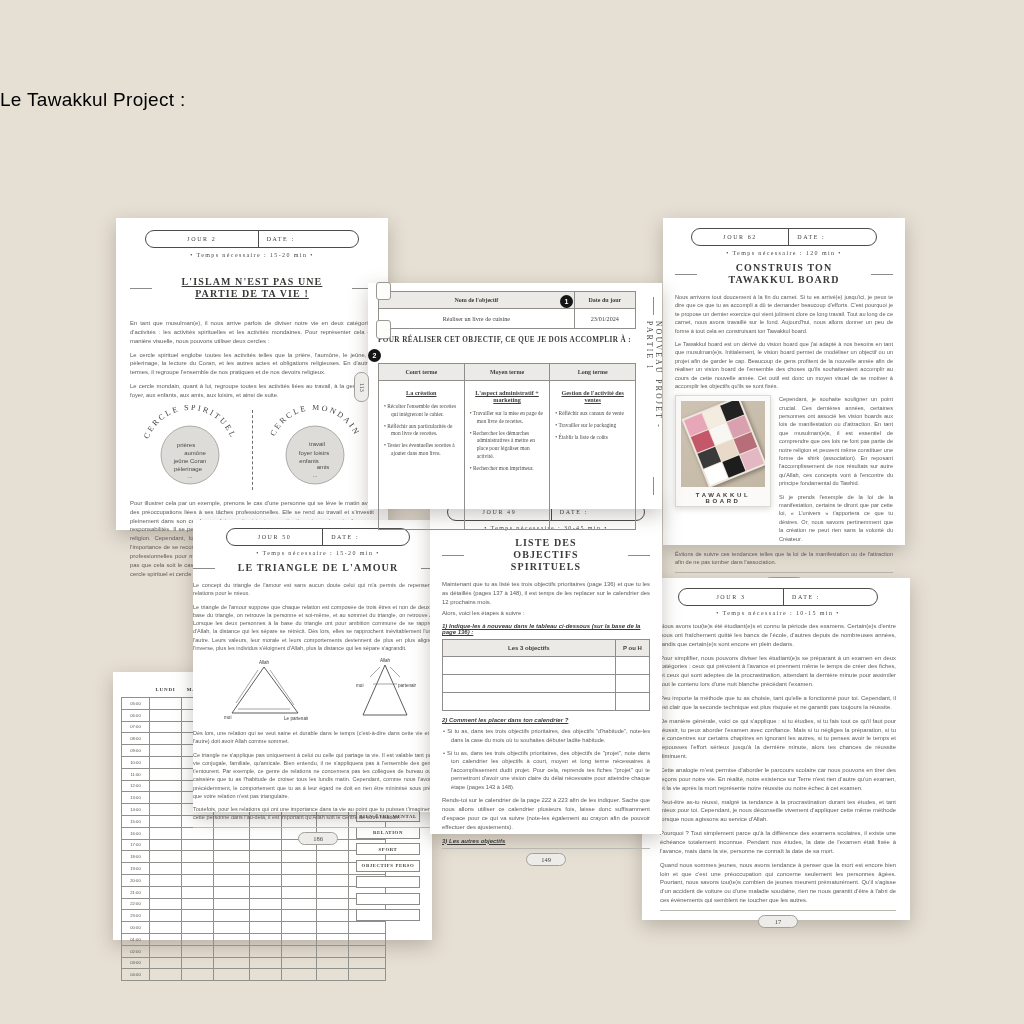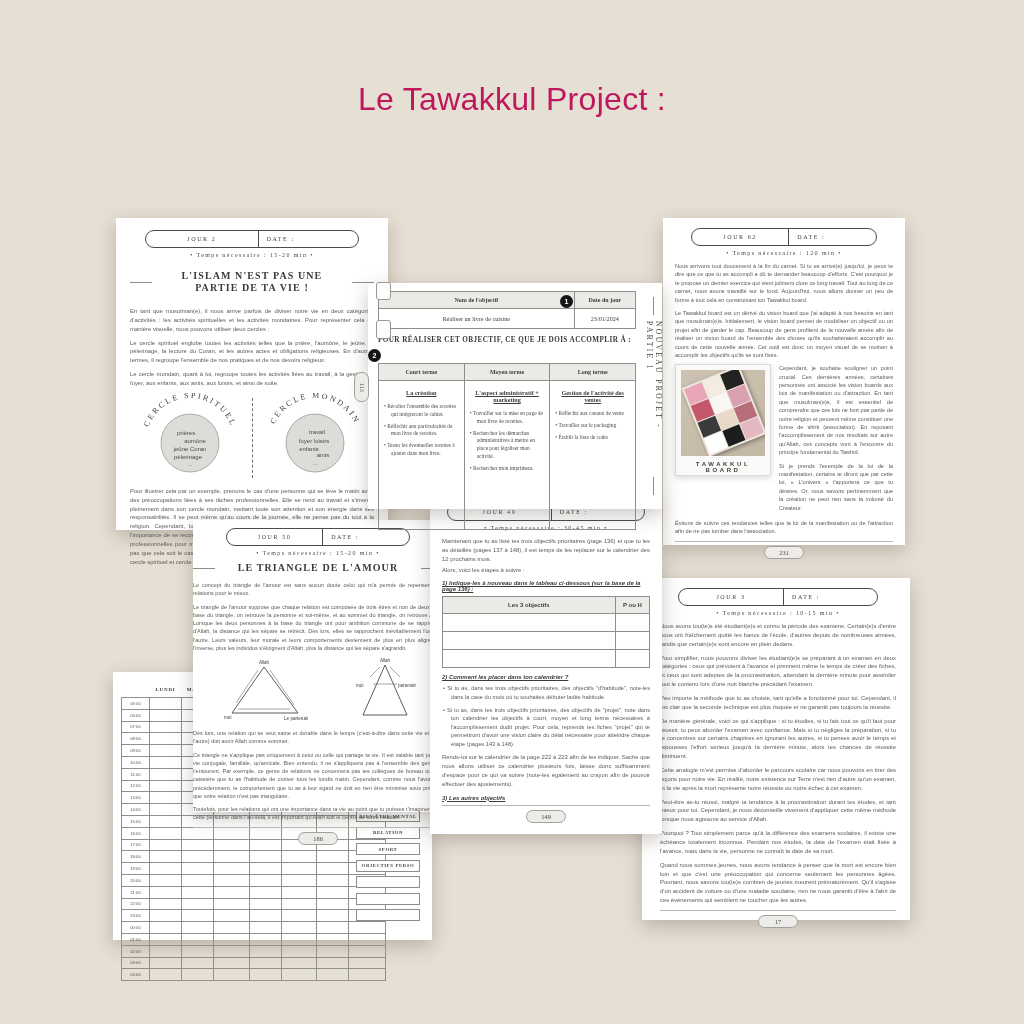--- a/index.html
+++ b/index.html
@@ -1,21 +1,21 @@
 <!DOCTYPE html>
 <html><head>
 <meta charset="utf-8">
 <style>
   html,body{margin:0;padding:0;}
   body{width:1024px;height:1024px;position:relative;overflow:hidden;
        font-family:"Liberation Sans",sans-serif;background:#e6dfd4;}
 
   
-  .poster-title{position:absolute;top:80px;left:0;right:0;text-align:center;
-    font-size:32px;line-height:39px;color:#be185d;letter-spacing:.3px;font-weight:400;}
+  .poster-title{position:absolute;top:80px;left:0;right:0;
+    font-size:19px;line-height:39px;color:#000000;letter-spacing:.3px;font-weight:400;}
 
   
   .page{position:absolute;background:#fff;box-shadow:0 6px 18px rgba(70,58,45,.28);box-sizing:border-box;}
 
   .pill-head{display:flex;border:1px solid #4c4c4a;border-radius:10px;height:16px;
     margin:0 auto;overflow:hidden;background:#fff;}
   .ph-day,.ph-date{font-family:"Liberation Serif",serif;font-size:6px;letter-spacing:1.6px;
     color:#3f3f3d;display:flex;align-items:center;}
   .ph-day{width:55%;justify-content:center;border-right:1px solid #4c4c4a;}
   .ph-date{padding-left:8px;width:45%;}
@@ -115,21 +115,21 @@
 </div>
 
 <div class="page" id="pageA" style="left:116px;top:218px;width:272px;height:312px;z-index:2;padding:12px 14px;">
   <div class="pill-head" style="width:212px;">
     <span class="ph-day">JOUR 2</span>
     <span class="ph-date">DATE :</span>
   </div>
   <div class="temps">• Temps nécessaire : 15-20 min •</div>
   <div class="doc-title">
     <span class="dash"></span>
-    <h2 style="max-width:150px;margin:6px auto;">L'ISLAM N'EST PAS UNE PARTIE DE TA VIE !</h2>
+    <h2 style="max-width:150px;margin:12px auto;text-decoration:underline;">L'ISLAM N'EST PAS UNE PARTIE DE TA VIE !</h2>
     <span class="dash"></span>
   </div>
   <p class="body">En tant que musulman(e), il nous arrive parfois de diviser notre vie en deux catégories d'activités : les activités spirituelles et les activités mondaines. Pour représenter cela de manière visuelle, nous pouvons utiliser deux cercles :</p>
   <p class="body">Le cercle spirituel englobe toutes les activités telles que la prière, l'aumône, le jeûne, le pèlerinage, la lecture du Coran, et les autres actes et obligations religieuses. En d'autres termes, il regroupe l'ensemble de nos pratiques et de nos devoirs religieux.</p>
   <p class="body">Le cercle mondain, quant à lui, regroupe toutes les activités liées au travail, à la gestion du foyer, aux enfants, aux amis, aux loisirs, et ainsi de suite.</p>
   <div class="circles-row">
     <svg width="112" height="90" viewBox="0 0 112 90">
       <circle cx="56" cy="50" r="29" fill="#dddcd8" stroke="#8f8e8a" stroke-width="0.7"></circle>
       <path id="arc1" d="M 14,62 A 44,44 0 1 1 98,62" fill="none"></path>
       <text class="arc-text"><textPath href="#arc1" startOffset="50%" text-anchor="middle">CERCLE SPIRITUEL</textPath></text>
@@ -217,20 +217,25 @@
     <span class="vline"></span>
   </div>
 </div>
 
 <div class="page" id="pageC" style="left:663px;top:218px;width:242px;height:327px;z-index:2;padding:10px 12px;">
   <div class="pill-head" style="width:184px;">
     <span class="ph-day">JOUR 62</span>
     <span class="ph-date">DATE :</span>
   </div>
   <div class="temps">• Temps nécessaire : 120 min •</div>
+  <div class="doc-title">
+    <span class="dash"></span>
+    <h2 style="max-width:130px;margin:0 auto;">CONSTRUIS TON TAWAKKUL BOARD</h2>
+    <span class="dash"></span>
+  </div>
   <p class="body" style="font-size:5.6px;">Nous arrivons tout doucement à la fin du carnet. Si tu es arrivé(e) jusqu'ici, je peux te dire que ce que tu as accompli a dû te demander beaucoup d'efforts. C'est pourquoi je te propose un dernier exercice qui vient joliment clore ce long travail. Tout au long de ce carnet, nous avons travaillé sur le fond. Aujourd'hui, nous allons donner un peu de forme à tout cela en construisant ton Tawakkul board.</p>
   <p class="body" style="font-size:5.6px;">Le Tawakkul board est un dérivé du vision board que j'ai adapté à nos besoins en tant que musulman(e)s. Initialement, le vision board permet de modéliser un objectif ou un projet afin de garder le cap. Beaucoup de gens profitent de la nouvelle année afin de réaliser un vision board de l'ensemble des choses qu'ils souhaiteraient accomplir au cours de cette nouvelle année. Cet outil est donc un moyen visuel de se motiver à accomplir les objectifs qu'ils se sont fixés.</p>
   <div class="board-row">
     <div class="polaroid">
       <div class="carpet">
         <div class="collage">
           <div style="background:#e8a7b8;"></div>
             <div style="background:#f4ece1;"></div>
             <div style="background:#222;"></div>
           <div style="background:#c5576a;"></div>
@@ -316,20 +321,25 @@
     <div class="num-pill">17</div>
   </div>
 </div>
 
 <div class="page" id="pageF" style="left:430px;top:500px;width:232px;height:334px;z-index:4;padding:2px 12px 8px;">
   <div class="pill-head" style="width:196px;margin-top:1px;">
     <span class="ph-day">JOUR 49</span>
     <span class="ph-date">DATE :</span>
   </div>
   <div class="temps">• Temps nécessaire : 30-45 min •</div>
+  <div class="doc-title">
+    <span class="dash"></span>
+    <h2 style="max-width:120px;margin:0 auto;">LISTE DES OBJECTIFS SPIRITUELS</h2>
+    <span class="dash"></span>
+  </div>
   <p class="body" style="margin-bottom:2px;">Maintenant que tu as listé tes trois objectifs prioritaires (page 136) et que tu les as détaillés (pages 137 à 148), il est temps de les replacer sur le calendrier des 12 prochains mois.</p>
   <p class="body">Alors, voici les étapes à suivre :</p>
   <div class="step">1) Indique-les à nouveau dans le tableau ci-dessous (sur la base de la page 136) :</div>
   <table class="tbl obj-tbl">
     <tbody>
         <tr>
       <th style="width:82%;">Les 3 objectifs</th>
       <th>P ou H</th>
     </tr>
     <tr>

